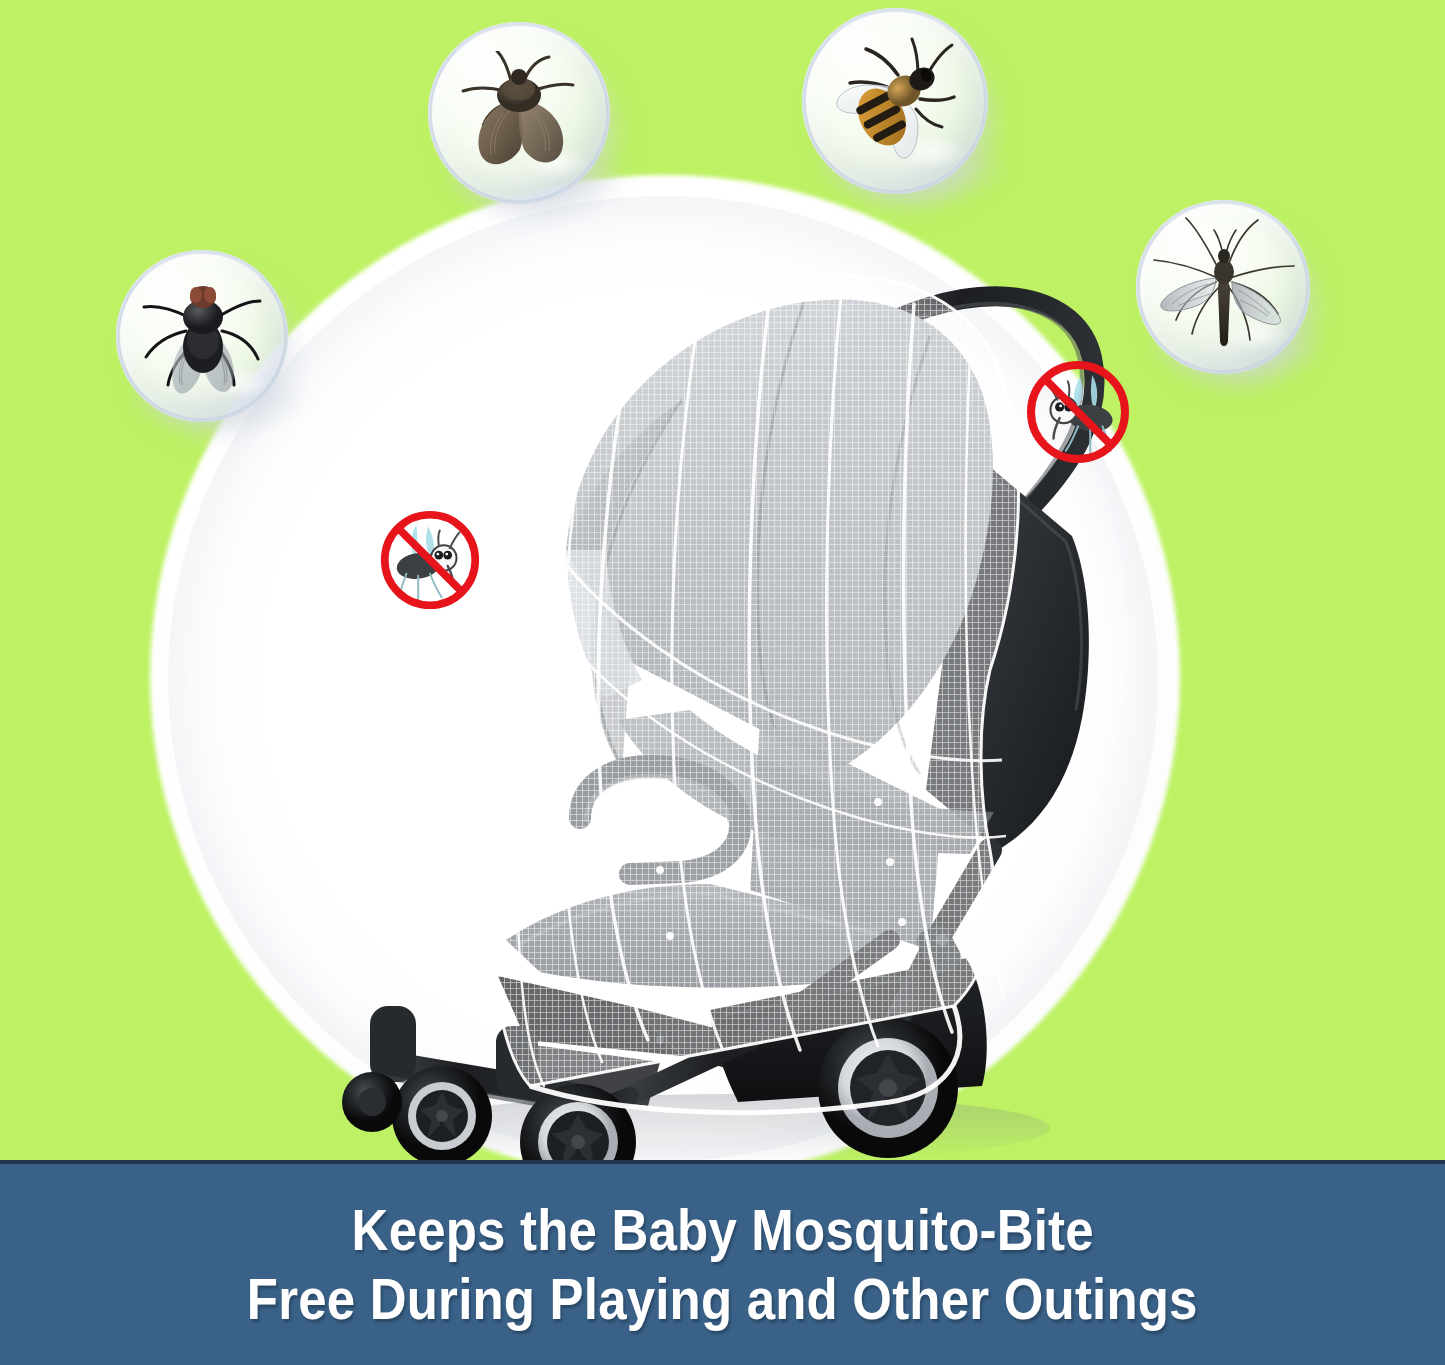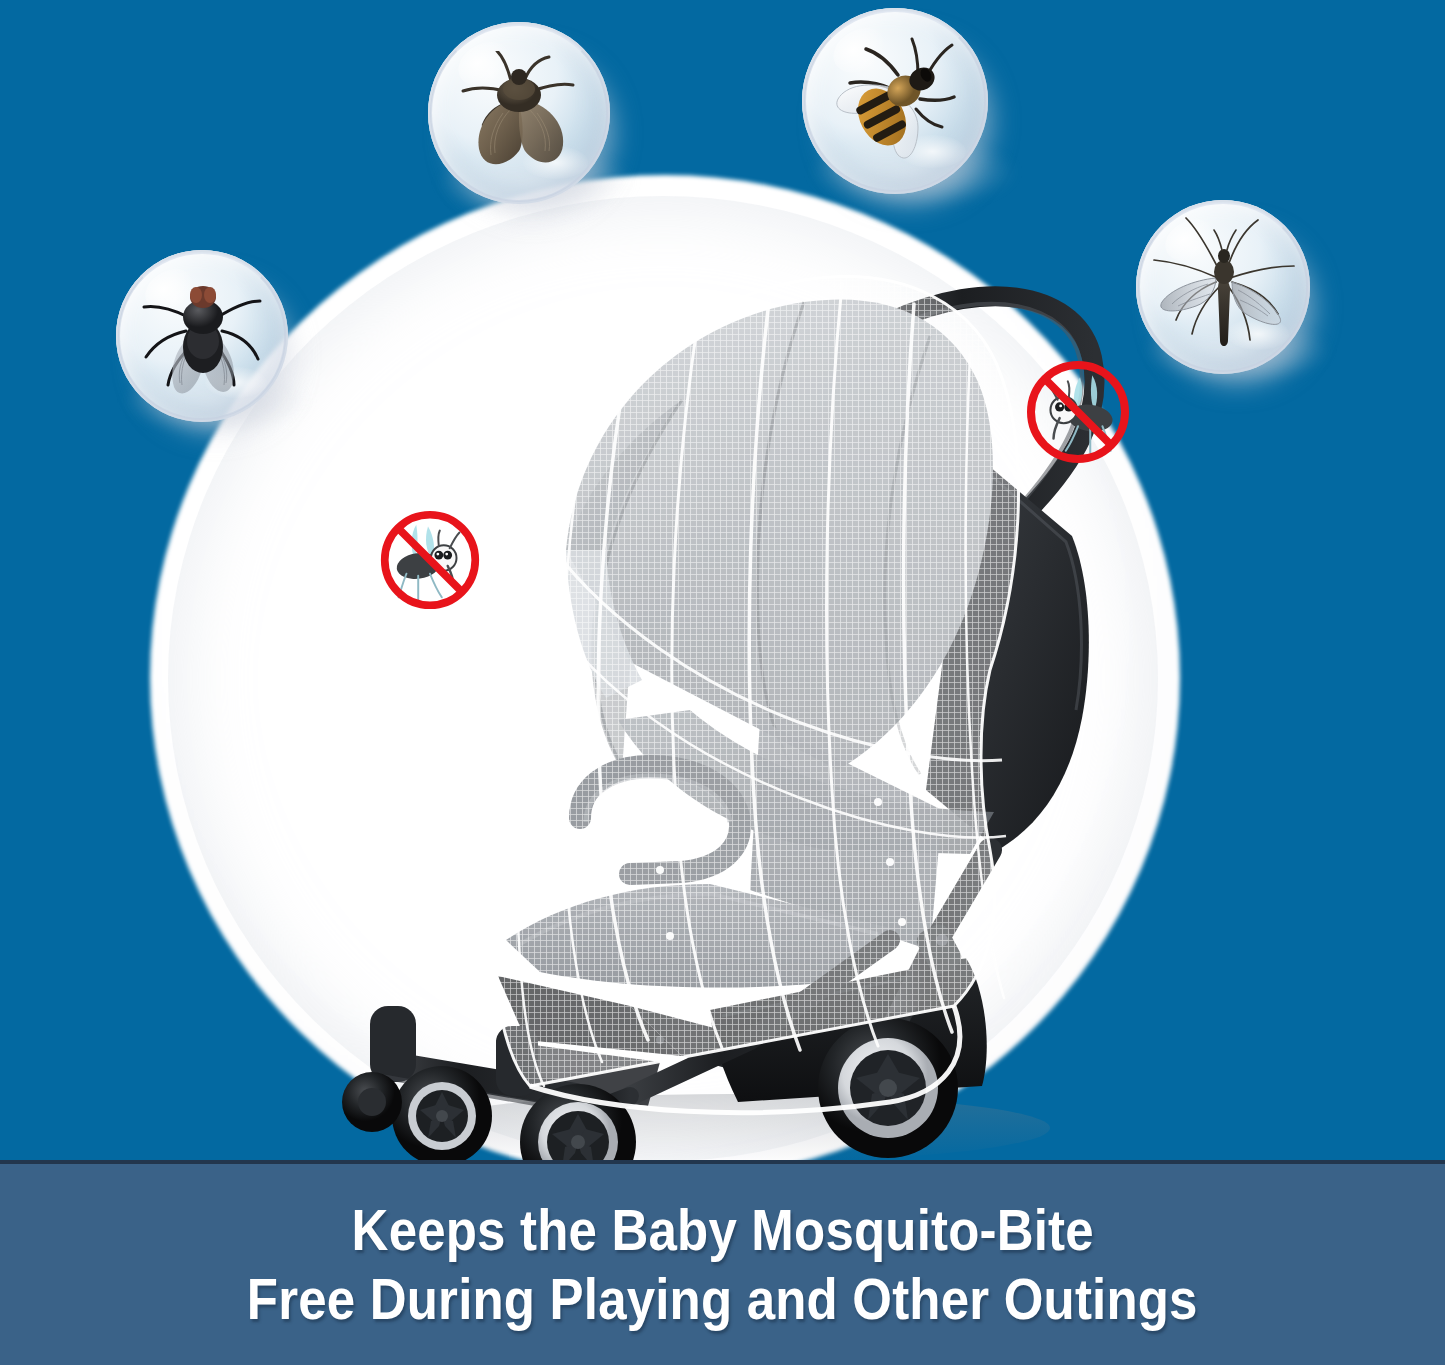--- a/index.html
+++ b/index.html
@@ -6,21 +6,21 @@
   * { margin:0; padding:0; box-sizing:border-box; }
   html,body{
     width:1445px; height:1365px;
     background:#ffffff;
     font-family:"Liberation Sans", sans-serif;
     overflow:hidden;
   }
   #page{
     position:relative;
     width:1445px; height:1365px;
-    background:#0369a1;
+    background:#bef264;
     overflow:hidden;
   }
 
   
   .vignette{
     position:absolute;
     left:150px; top:175px;
     width:1030px; height:1005px;
     border-radius:50%;
     background:

